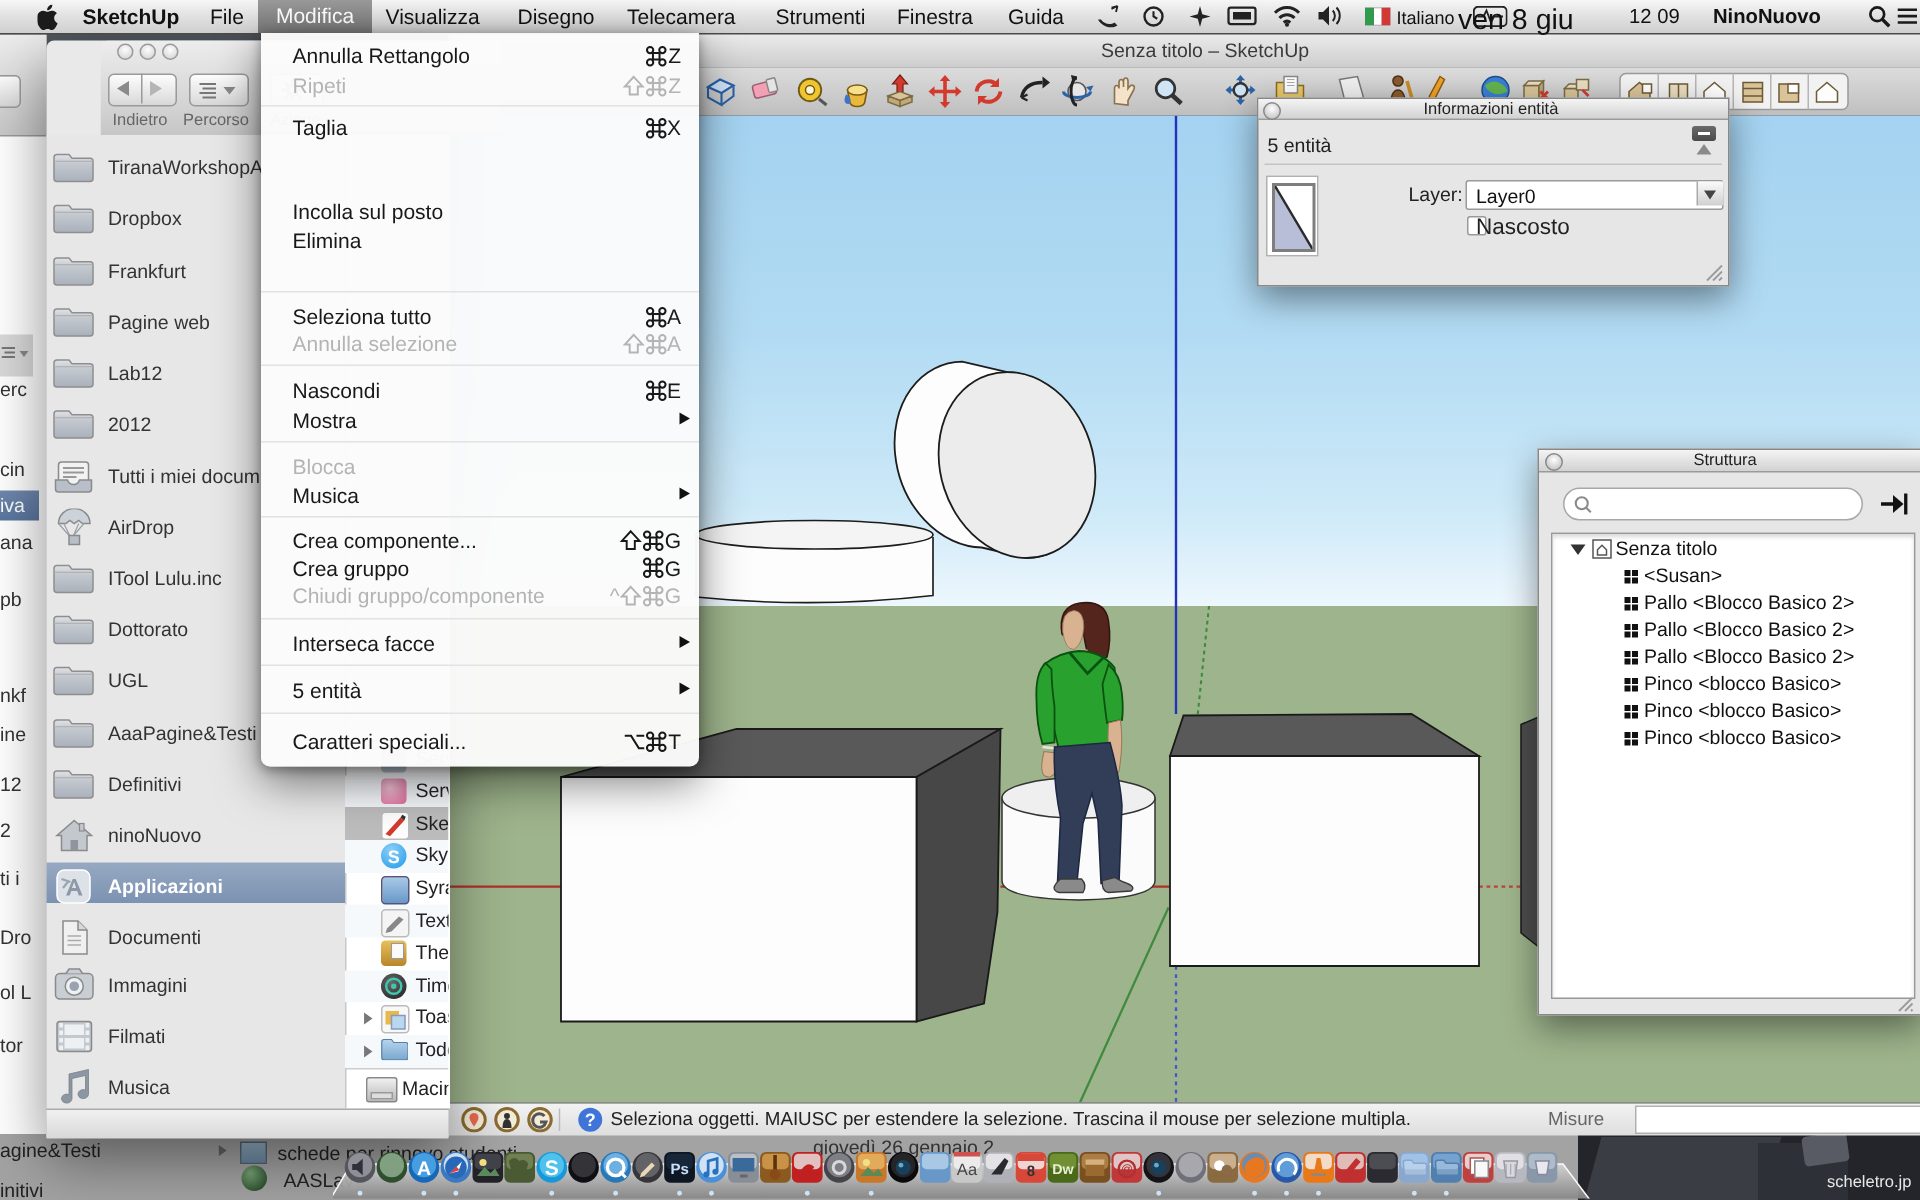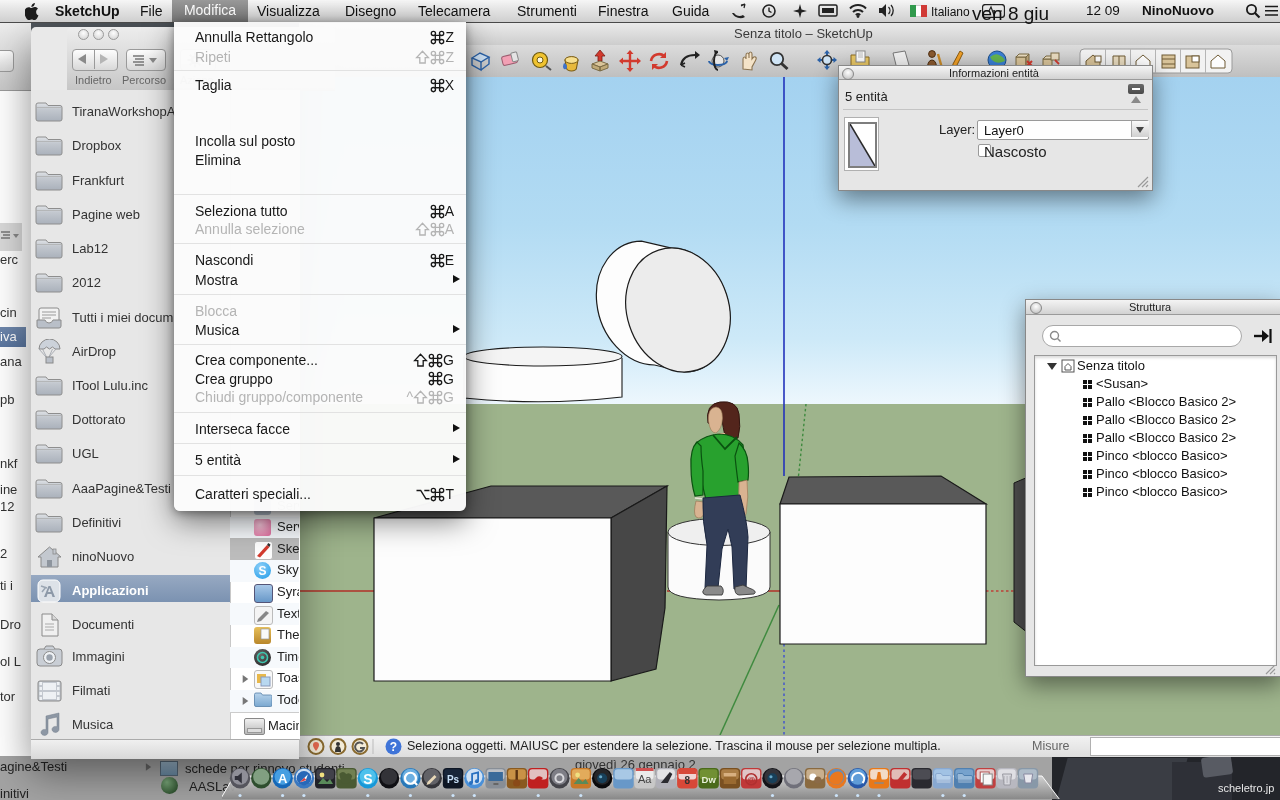--- a/index.html
+++ b/index.html
@@ -20,37 +20,37 @@
     </svg>
   <span class="a" style="left:0;top:229px;">erc</span>
   <span class="a" style="left:0;top:282px;">cin</span>
   <div class="a" style="left:0;top:304px;width:26px;height:20px;background:linear-gradient(#6f88ad,#5a76a0);color:#fff;">
       <span class="a" style="left:0;top:2px">iva</span>
     </div>
   <span class="a" style="left:0;top:331px;">ana</span>
   <span class="a" style="left:0;top:369px;">pb</span>
   <span class="a" style="left:0;top:433px;">nkf</span>
   <span class="a" style="left:0;top:459px;">ine</span>
-  <span class="a" style="left:0;top:476px;">12</span>
+  <span class="a" style="left:0;top:492px;">12</span>
   <span class="a" style="left:0;top:523px;">2</span>
   <span class="a" style="left:0;top:555px;">ti i</span>
   <span class="a" style="left:0;top:594px;">Dro</span>
   <span class="a" style="left:0;top:631px;">ol L</span>
   <span class="a" style="left:0;top:666px;">tor</span>
 </div>
 
 <div id="bottomstrip" class="a" style="left:0;top:756px;width:1060px;height:44px;background:#a3a3a3;font-size:13px;color:#222;padding-left:32px;">
   <span class="a" style="left:0;top:3px;">agine&amp;Testi</span>
   <span class="a" style="left:0;top:30px;">initivi</span>
   <div class="a tri-r" style="left:145px;top:6px;border-left-color:#666;transform:scale(.75)"></div>
   <div class="a" style="left:160px;top:5px;width:16px;height:13px;background:linear-gradient(#9ab4c8,#6888a2);border:1px solid #567;"></div>
   <span class="a" style="left:185px;top:5px;">schede per rinnovo studenti</span>
   <div class="a" style="left:161px;top:21px;width:17px;height:17px;border-radius:50%;background:radial-gradient(circle at 35% 30%,#7aa87a,#1a3a1a);"></div>
   <span class="a" style="left:189px;top:23px;">AASLav</span>
-  <span class="a" style="left:542px;top:1px;color:#333;margin-left:33px;">giovedì 26 gennaio 2</span>
+  <span class="a" style="left:542px;top:1px;color:#333;">giovedì 26 gennaio 2</span>
 </div>
 
 <div id="deskdark" class="a" style="left:1052px;top:756px;width:228px;height:44px;background:#23252a;overflow:hidden;">
   <div class="a" style="left:10px;top:2px;width:120px;height:42px;background:#3a3d44;transform:skewX(-15deg);"></div>
   <div class="a" style="left:120px;top:6px;width:60px;height:38px;background:#2e3037;"></div>
   <div class="a" style="left:150px;top:0px;width:30px;height:20px;background:#585b63;border-radius:3px;transform:rotate(-8deg);"></div>
   <span class="a" style="left:166px;top:26px;font-size:11px;color:#e8e8e8;">scheletro.jp</span>
 </div>
 
 <div id="su" class="a" style="left:299px;top:22px;width:981px;height:734px;">

